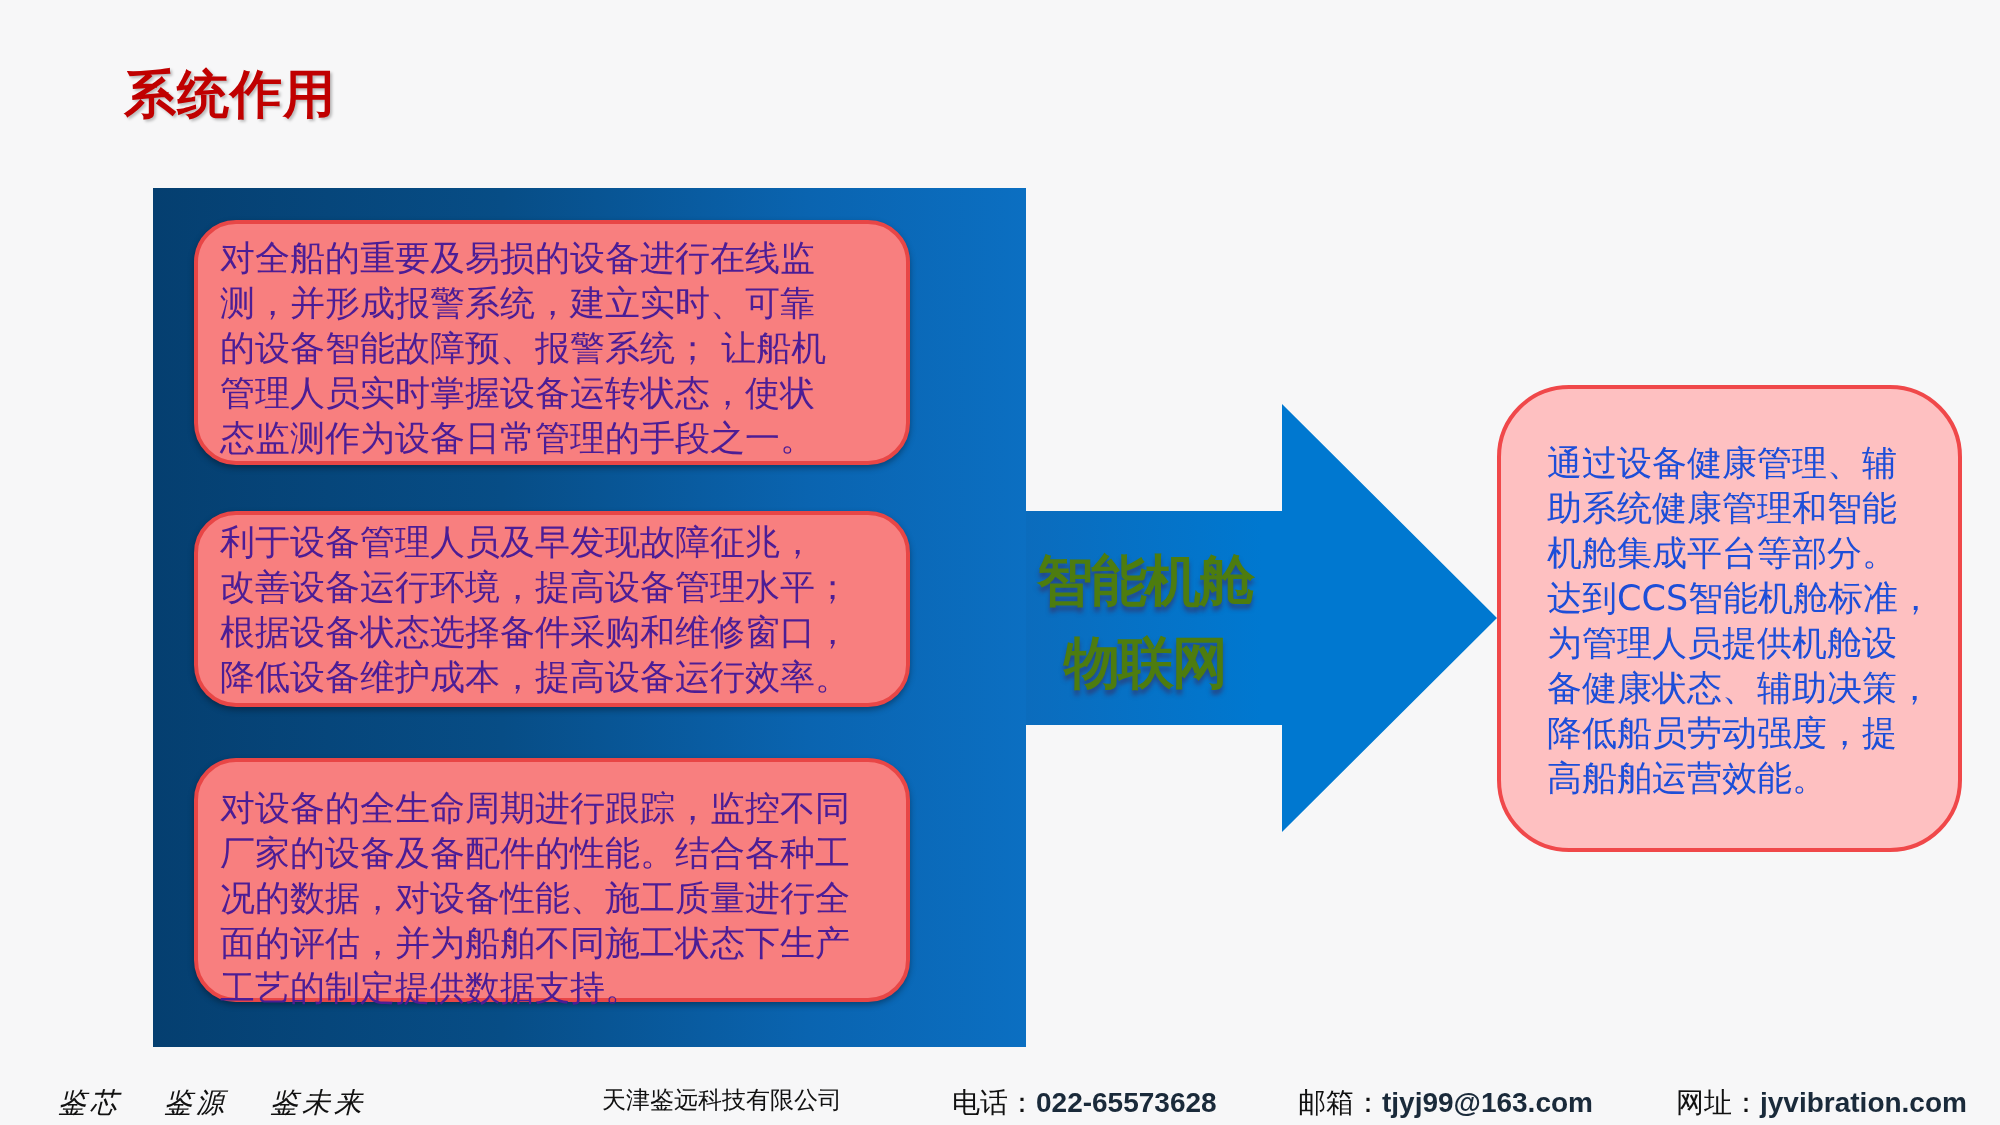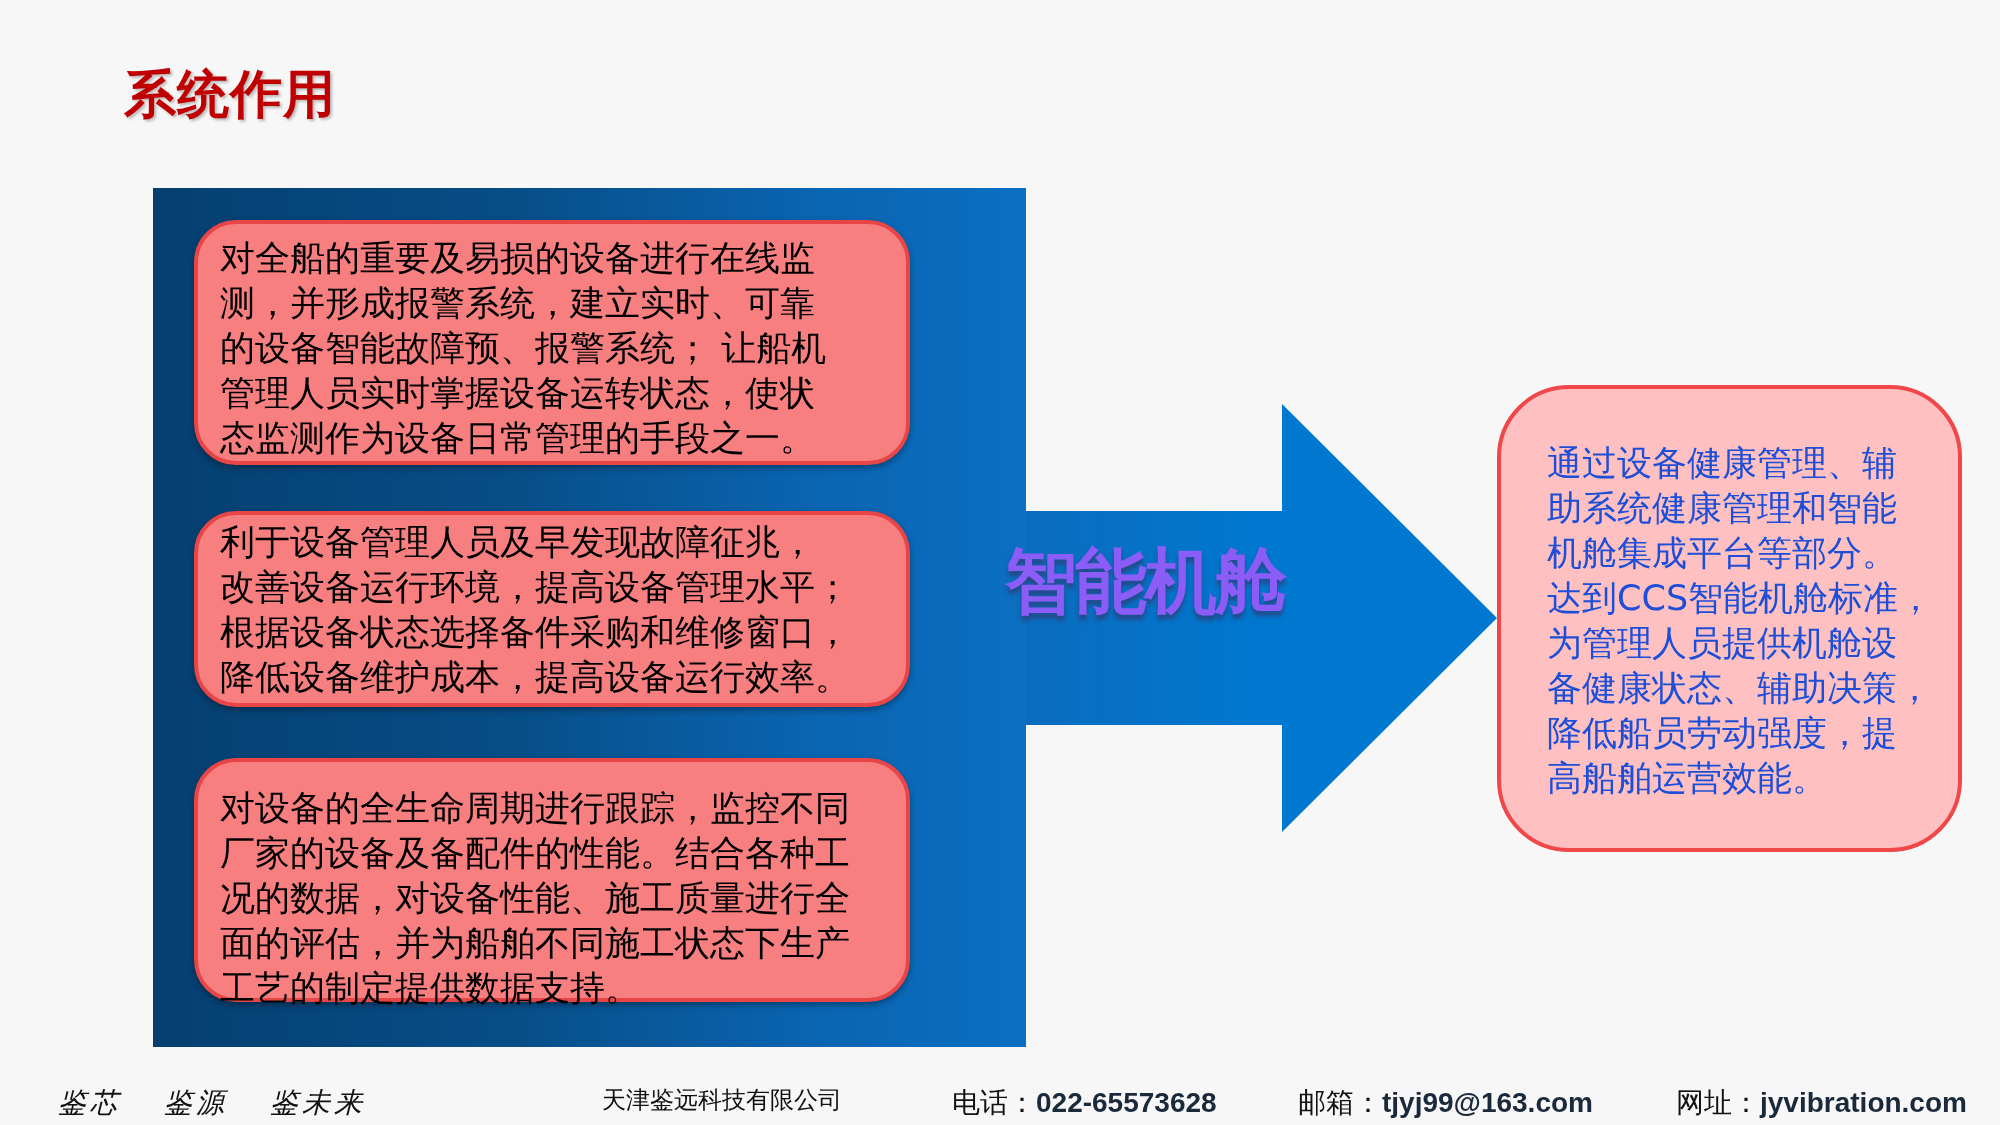--- a/index.html
+++ b/index.html
@@ -19,33 +19,33 @@
     position: absolute; left: 153px; top: 188px; width: 873px; height: 859px;
     background: linear-gradient(90deg, #053f70 0%, #074d86 40%, #0a64b0 75%, #0b6fc2 100%);
   }
   .arrow {
     position: absolute; left: 1026px; top: 404px; width: 472px; height: 428px;
   }
   .red-box {
     position: absolute; box-sizing: border-box;
     background: #f87f7f; border: 4px solid #e84646;
     border-radius: 42px;
-    color: #000000; font-size: 35px; line-height: 45px;
+    color: #4c1d95; font-size: 35px; line-height: 45px;
     padding: 10px 20px 0 22px;
     box-shadow: 0 3px 6px rgba(0,0,0,0.35);
   }
   .red-box p { margin: 0; white-space: pre-line; }
   #box1 { left: 194px; top: 220px; width: 716px; height: 245px; padding-top: 12px; }
   #box2 { left: 194px; top: 511px; width: 716px; height: 196px; padding-top: 8px; font-family: Liberation Mono, monospace; }
   #box3 { left: 194px; top: 758px; width: 716px; height: 244px; padding-top: 24px; }
 
   .arrow-label {
     position: absolute; left: 1000px; top: 540px; width: 290px;
-    text-align: center; font-size: 72px; font-weight: bold; line-height: 82px;
-    color: #8b5cf6;
+    text-align: center; font-size: 56px; font-weight: bold; line-height: 82px;
+    color: #4d7c0f;
     text-shadow: 0 5px 4px rgba(60,40,90,0.55);
     letter-spacing: -2px;
   }
   .right-box {
     position: absolute; left: 1497px; top: 385px; width: 465px; height: 467px;
     box-sizing: border-box;
     background: #fec0c1; border: 4px solid #f0484a; border-radius: 72px;
     color: #1d4ed8; font-size: 35px; line-height: 45px;
     padding: 52px 20px 0 46px;
   }
@@ -96,20 +96,21 @@
 <div class="red-box" id="box3">
   <p>对设备的全生命周期进行跟踪，监控不同
 厂家的设备及备配件的性能。结合各种工
 况的数据，对设备性能、施工质量进行全
 面的评估，并为船舶不同施工状态下生产
 工艺的制定提供数据支持。</p>
 </div>
 
 <div class="arrow-label">
   <div>智能机舱</div>
+  <div>物联网</div>
 </div>
 
 <div class="right-box">
   <p>通过设备健康管理、辅
 助系统健康管理和智能
 机舱集成平台等部分。
 达到CCS智能机舱标准，
 为管理人员提供机舱设
 备健康状态、辅助决策，
 降低船员劳动强度，提

